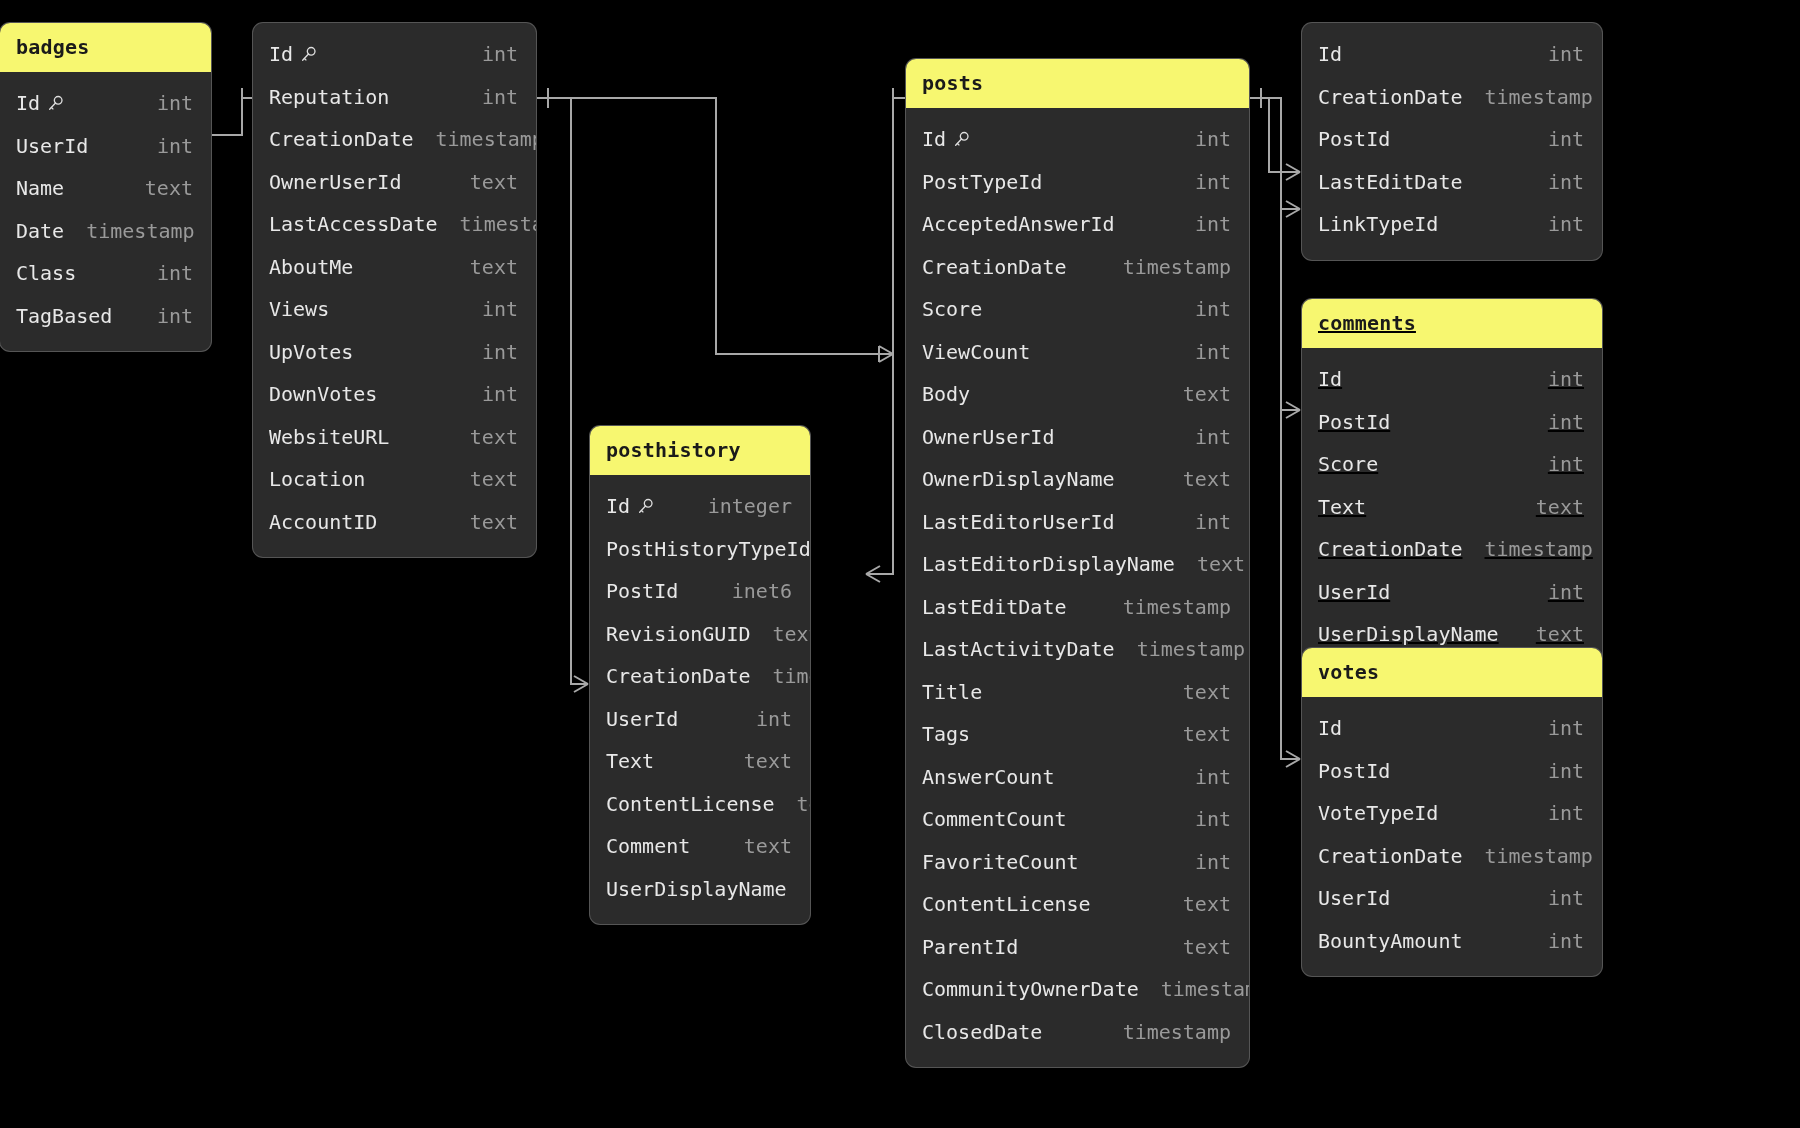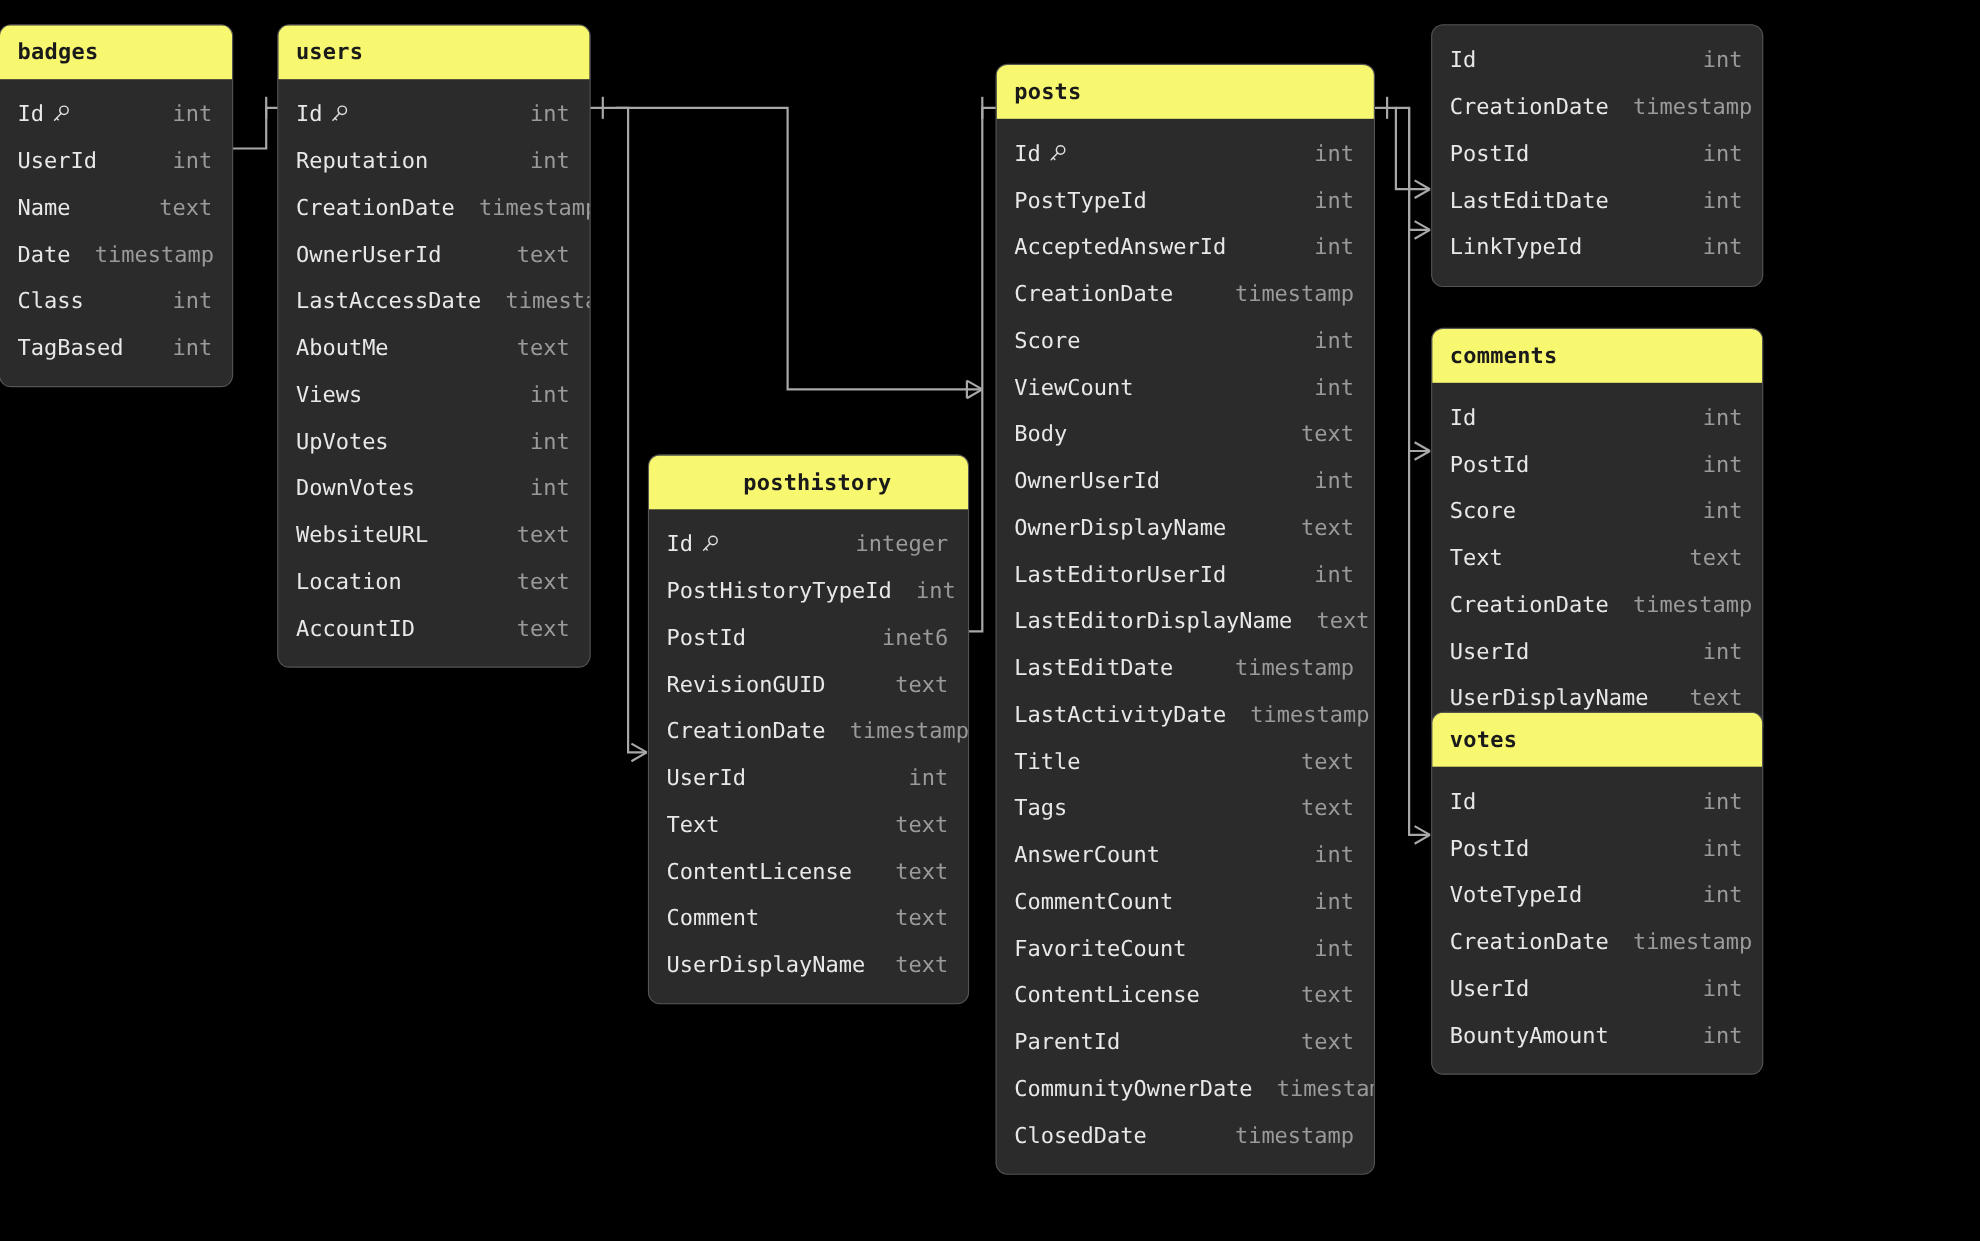--- a/index.html
+++ b/index.html
@@ -147,21 +147,20 @@
         </div>
         <div class="field-row">
           <div class="field-name">
             <span>TagBased</span>
           </div>
           <div class="field-type">int</div>
         </div>
       </div>
     </div>
     <div class="table-card" style="left: 253px; top: 23px; width: 283px;">
-      <div class="table-header">users</div>
       <div class="table-body">
         <div class="field-row">
           <div class="field-name">
             <span>Id</span>
             <span class="key-icon">
               <svg viewBox="0 0 16 16" xmlns="http://www.w3.org/2000/svg">
                 <circle cx="10.5" cy="5" r="3.6" fill="none" stroke="#e8e8e8" stroke-width="1.25"></circle>
                 <path d="M8 7.6 L2.5 13.4" stroke="#e8e8e8" stroke-width="1.25" fill="none" stroke-linecap="round"></path>
                 <path d="M4.2 11.7 L5.6 13.1" stroke="#e8e8e8" stroke-width="1.25" fill="none" stroke-linecap="round"></path>
               </svg>
@@ -230,21 +229,21 @@
           <div class="field-type">text</div>
         </div>
         <div class="field-row">
           <div class="field-name">
             <span>AccountID</span>
           </div>
           <div class="field-type">text</div>
         </div>
       </div>
     </div>
-    <div class="table-card" style="left: 590px; top: 414px; width: 290px; text-align: center;">
+    <div class="table-card" style="left: 590px; top: 426px; width: 220px;">
       <div class="table-header">posthistory</div>
       <div class="table-body">
         <div class="field-row">
           <div class="field-name">
             <span>Id</span>
             <span class="key-icon">
               <svg viewBox="0 0 16 16" xmlns="http://www.w3.org/2000/svg">
                 <circle cx="10.5" cy="5" r="3.6" fill="none" stroke="#e8e8e8" stroke-width="1.25"></circle>
                 <path d="M8 7.6 L2.5 13.4" stroke="#e8e8e8" stroke-width="1.25" fill="none" stroke-linecap="round"></path>
                 <path d="M4.2 11.7 L5.6 13.1" stroke="#e8e8e8" stroke-width="1.25" fill="none" stroke-linecap="round"></path>
@@ -480,21 +479,21 @@
           <div class="field-type">int</div>
         </div>
         <div class="field-row">
           <div class="field-name">
             <span>LinkTypeId</span>
           </div>
           <div class="field-type">int</div>
         </div>
       </div>
     </div>
-    <div class="table-card" style="left: 1302px; top: 299px; width: 300px;">
+    <div class="table-card" style="left: 1302px; top: 299px; width: 300px; text-decoration: underline;">
       <div class="table-header">comments</div>
       <div class="table-body">
         <div class="field-row">
           <div class="field-name">
             <span>Id</span>
           </div>
           <div class="field-type">int</div>
         </div>
         <div class="field-row">
           <div class="field-name">

